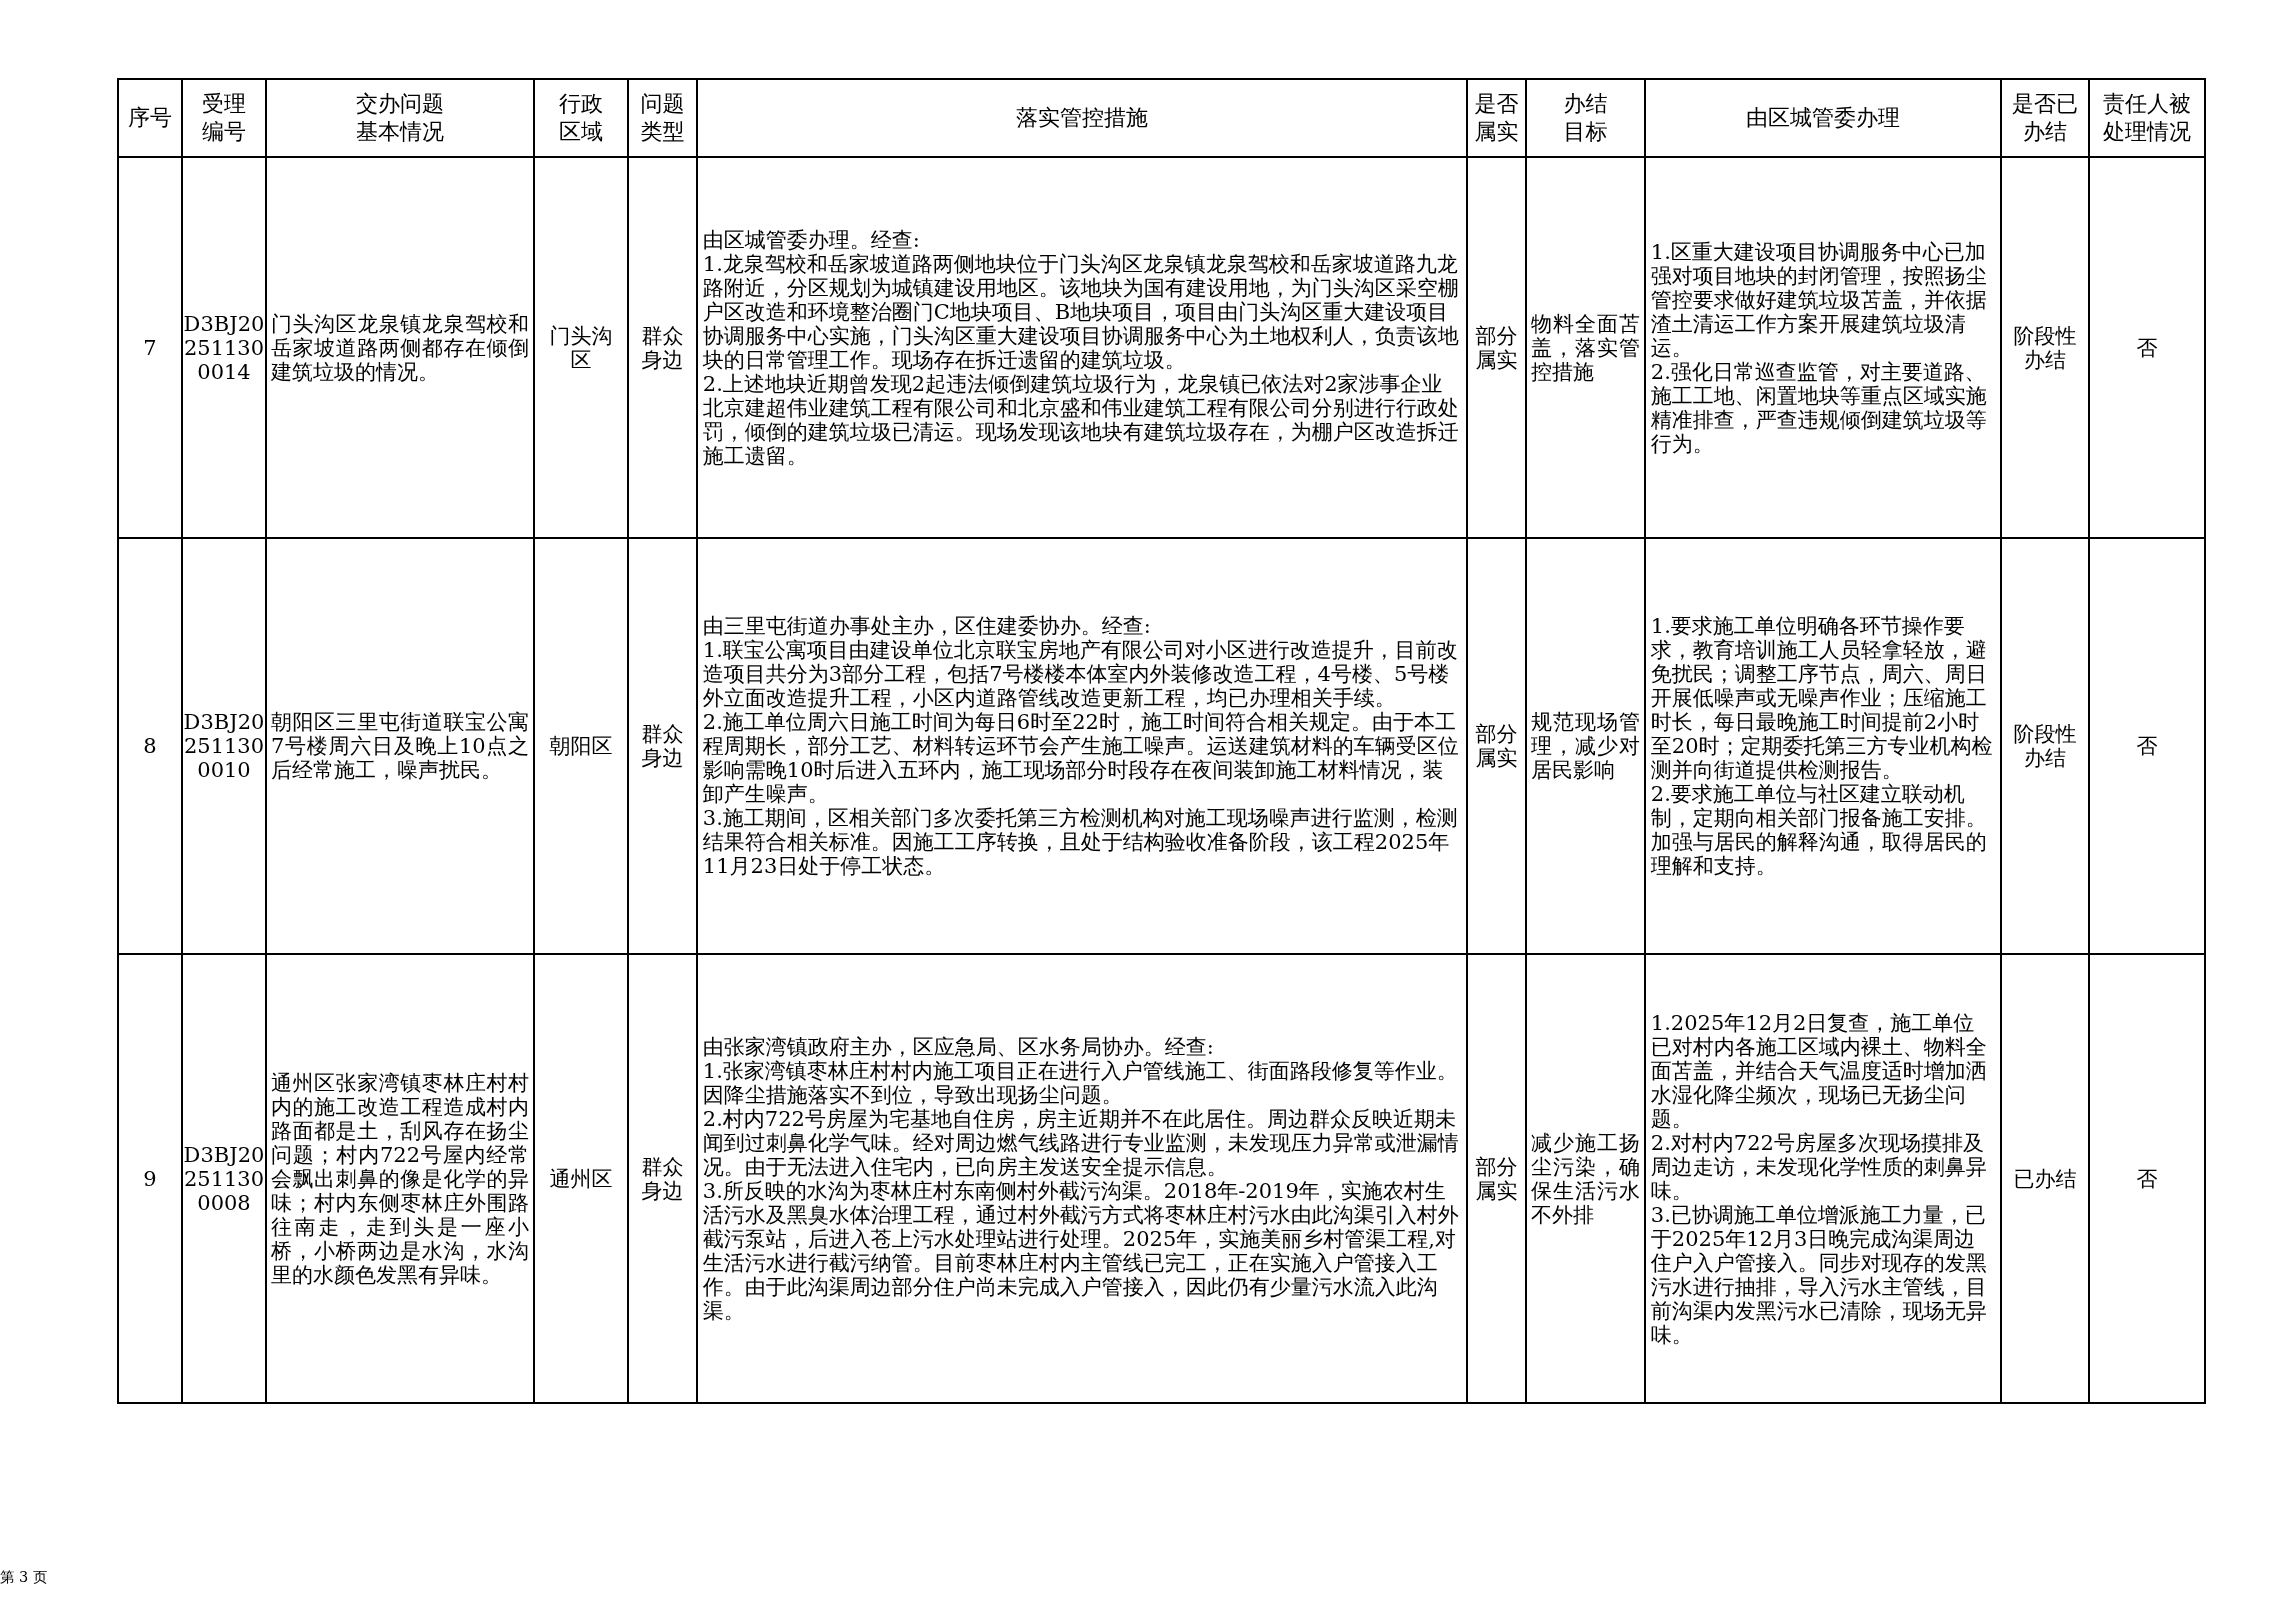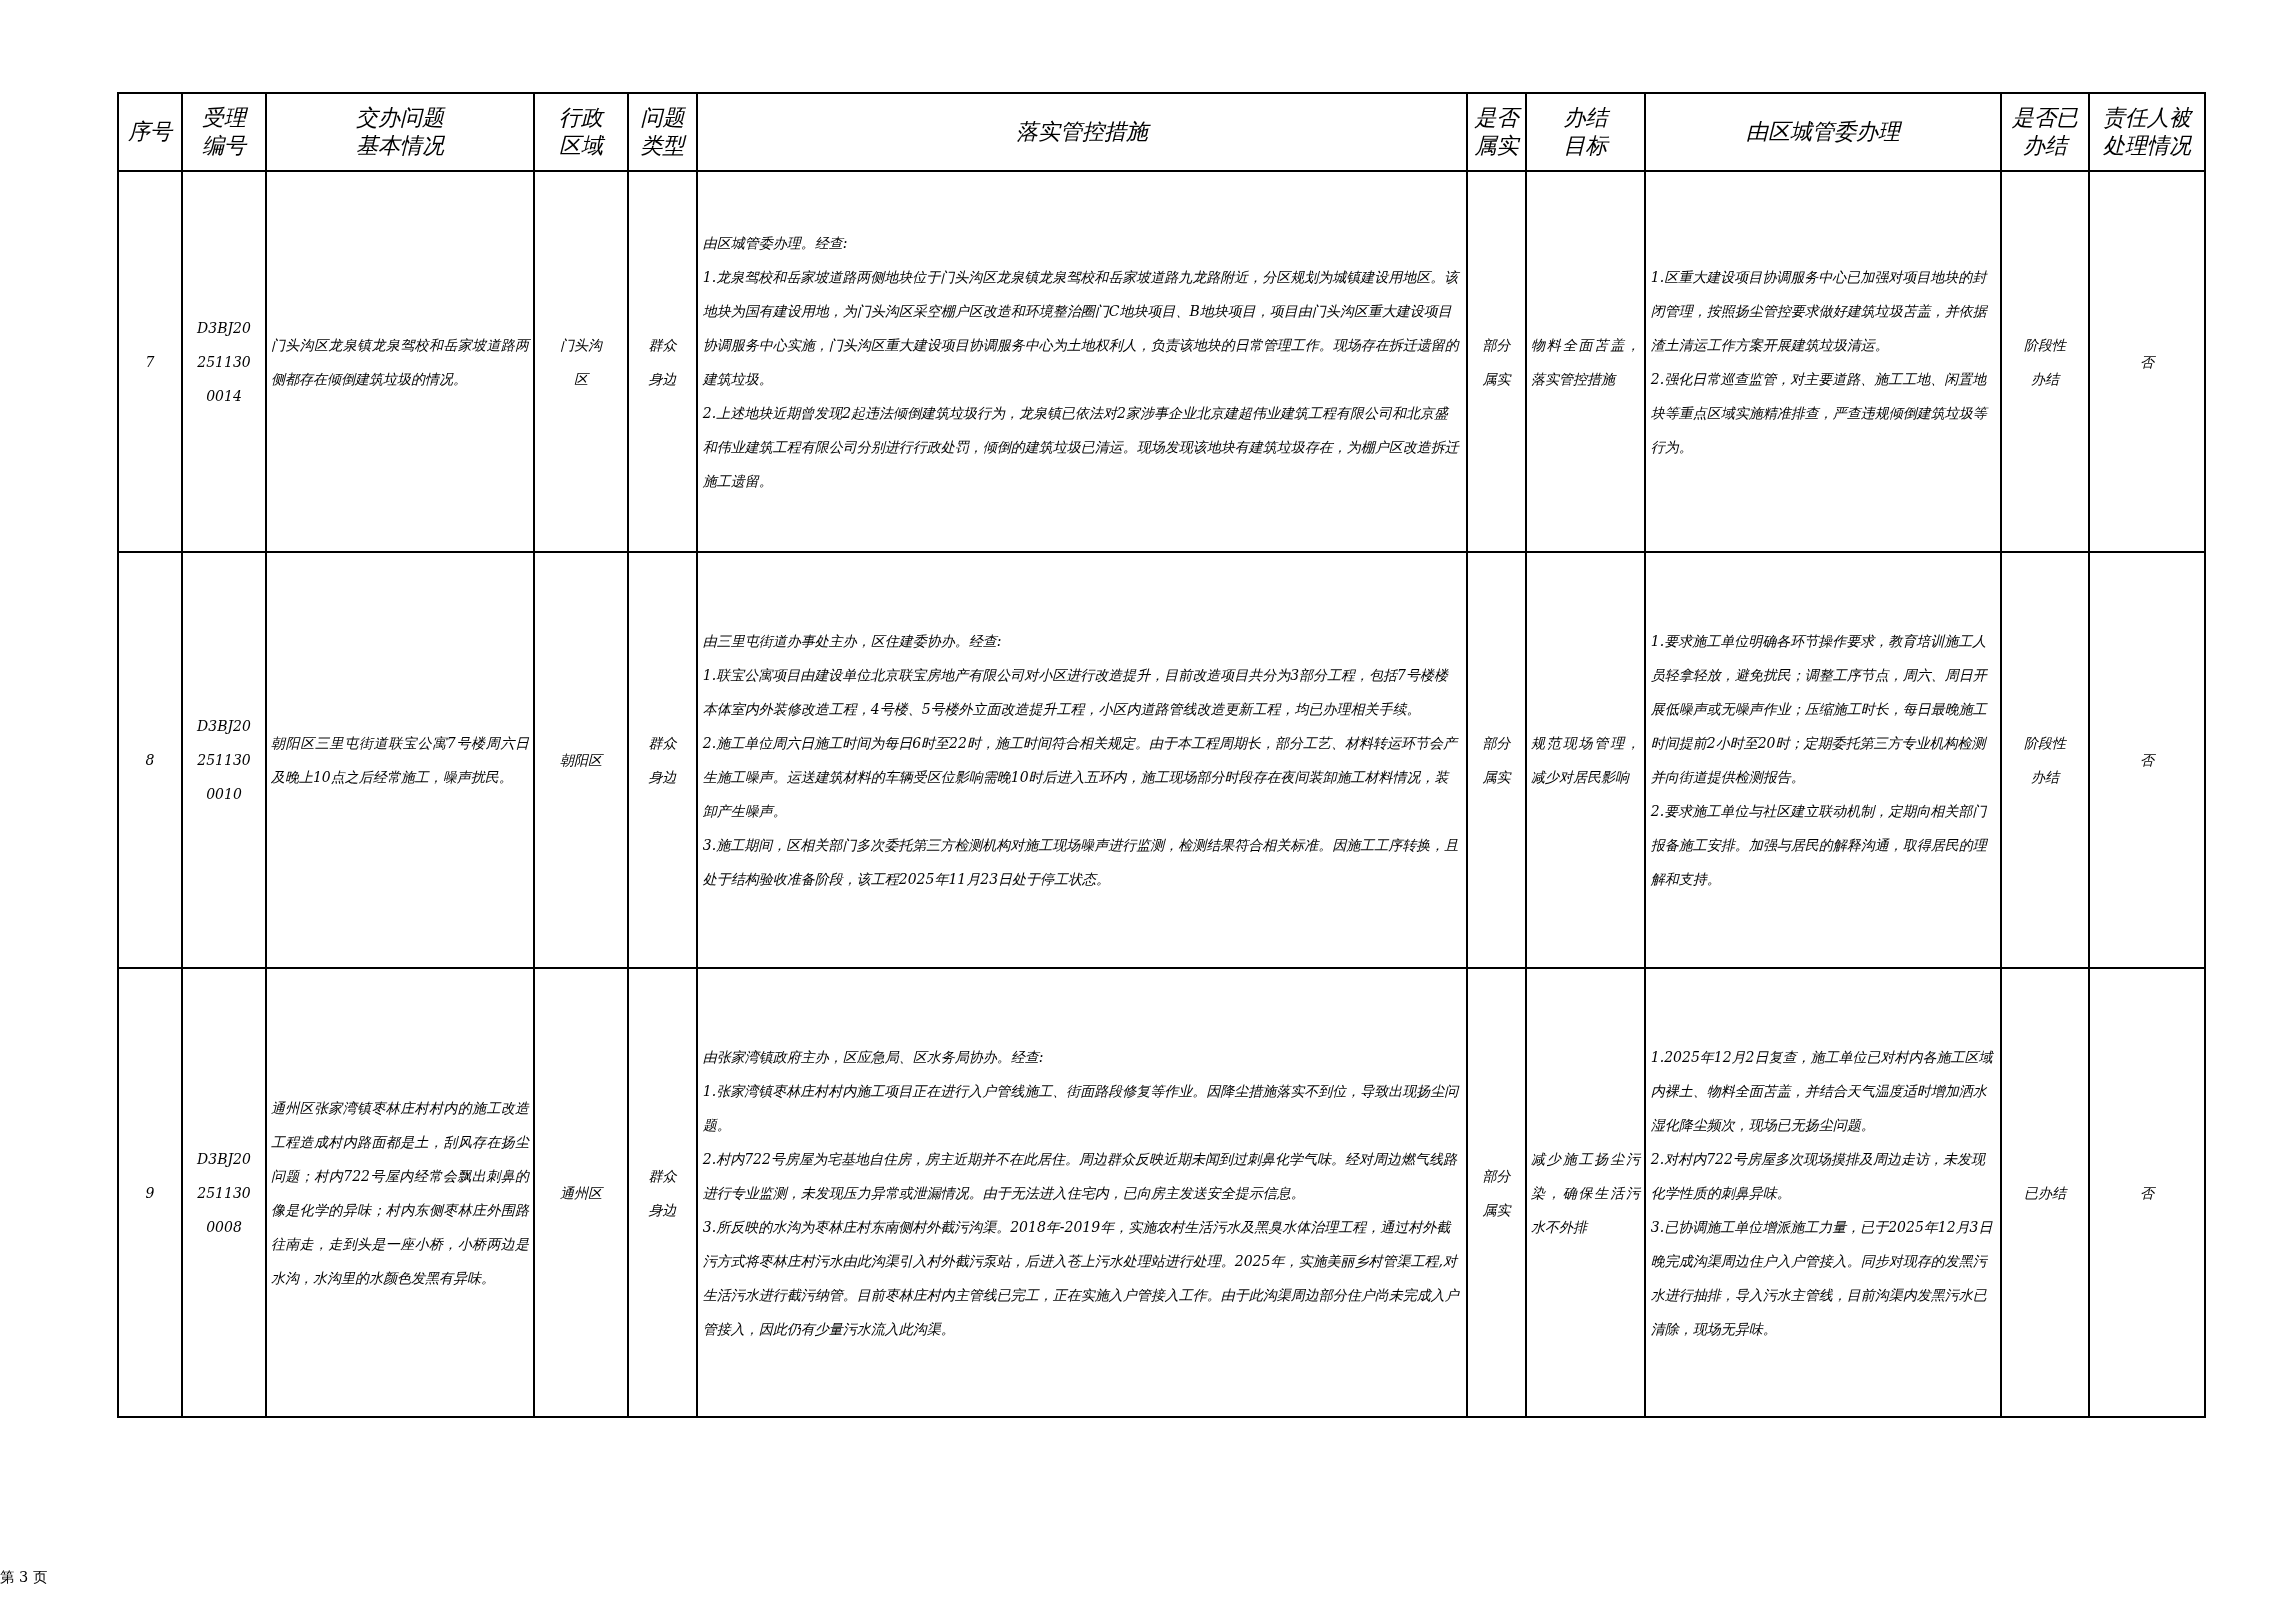--- a/index.html
+++ b/index.html
@@ -1,23 +1,23 @@
 <!DOCTYPE html>
 <html style="font-size:7.7px"><head>
 <meta charset="utf-8">
 <style>
   html, body { margin:0; padding:0; background:#ffffff; }
   body { width:2295px; height:1623px; position:relative; overflow:hidden;
          font-family:"DejaVu Serif","Liberation Serif",serif; color:#000; }
-  table.grid { position:absolute; left:117px; top:92px; width:2087px;
-               border-collapse:collapse; table-layout:fixed;font-style:italic; }
+  table.grid { position:absolute; left:117px; top:78px; width:2087px;
+               border-collapse:collapse; table-layout:fixed; }
   table.grid td, table.grid th { border:2.4px solid #000; padding:0; vertical-align:middle; }
   th { font-family:"DejaVu Sans","Liberation Sans",sans-serif; font-weight:normal;
        font-size:22px; line-height:28px; text-align:center; height:76px; }
-  td { font-size:14px; line-height:34px; }
+  td { font-size:21px; line-height:24px; }
   td.c { text-align:center; }
   td.l { text-align:left; padding:0 4.8px !important; }
   td.j { text-align:justify; text-align-last:left; padding:0 3.9px !important; }
   .pre { white-space:pre-wrap; word-break:break-all; }
   .row7 { height:381px; }
   .row8 { height:416px; }
   .row9 { height:449px; }
   .footer { position:absolute; top:1568px; left:0; width:2295px; text-align:left;
             font-size:14.5px; font-family:"DejaVu Serif","Liberation Serif",serif; }
 </style>

